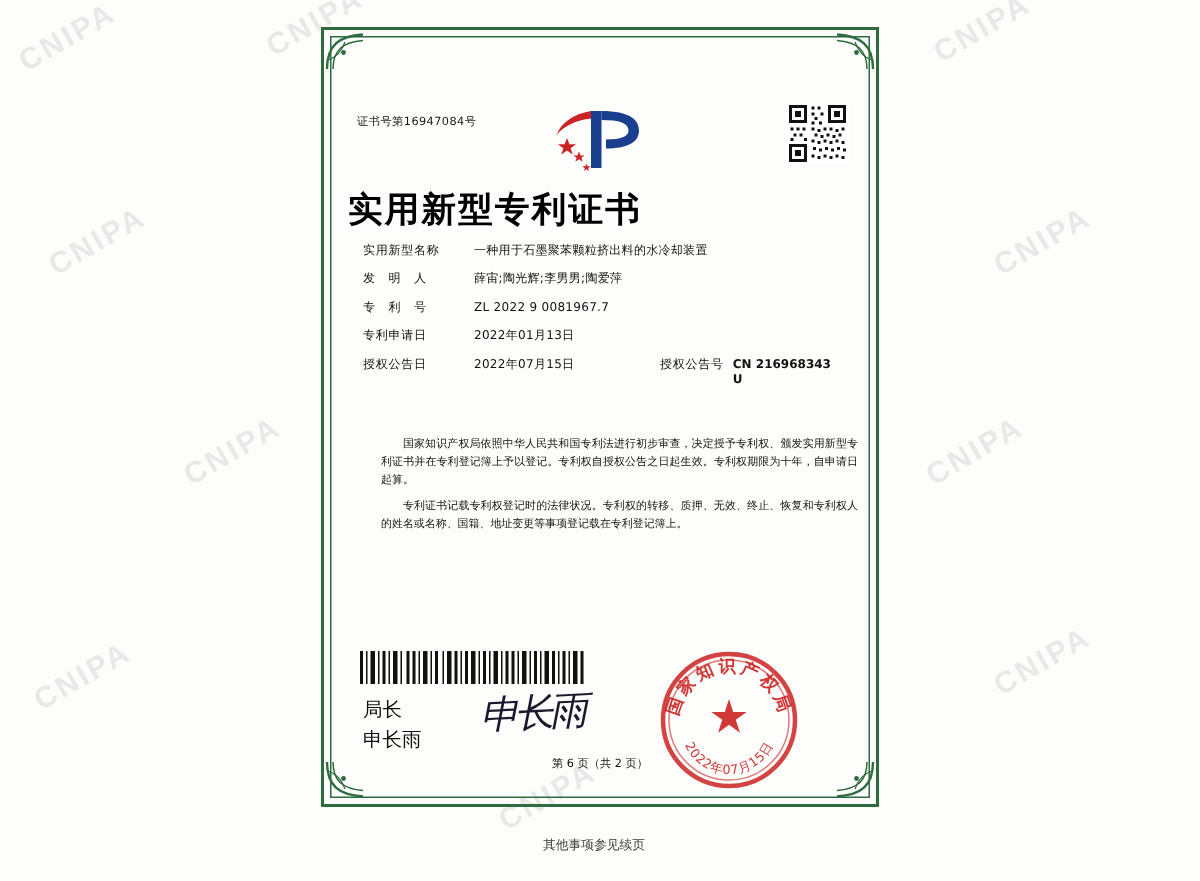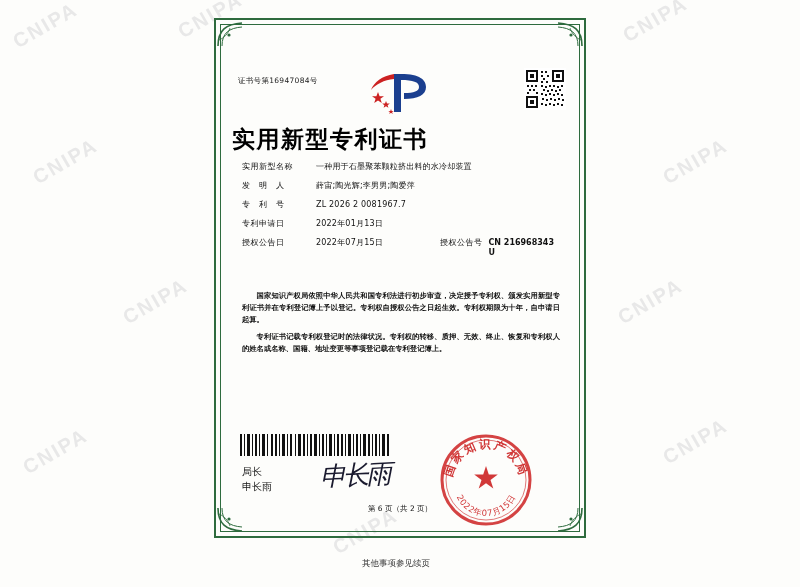--- a/index.html
+++ b/index.html
@@ -145,49 +145,48 @@
     margin-left: 4px;
     letter-spacing: 0.5px;
   }
   .field-row .sub-value {
     margin-left: 6px;
     font-weight: bold;
   }
 
   .paragraphs {
     position: absolute;
-    left: 10px;
+    left: 22px;
     top: 256px;
     width: 318px;
     font-size: 7.3px;
     line-height: 1.65;
     color: #111;
     text-align: justify;
-    font-weight: bold;
   }
   .paragraphs p {
     margin: 0 0 5px 0;
     text-indent: 2em;
   }
 
   
   .barcode {
     position: absolute;
     left: 8px;
     top: 400px;
     width: 150px;
     height: 22px;
   }
   .barcode svg { display:block; }
 
   .signature-block {
     position: absolute;
     left: 10px;
     top: 430px;
-    font-size: 10px;
+    font-size: 13px;
     color: #111;
     line-height: 1.5;
   }
   .sig-handwritten {
     position: absolute;
     left: 88px;
     top: 424px;
     font-size: 26px;
     color: #1a1a2e;
     font-family: "DejaVu Serif", "Liberation Serif", serif;
@@ -361,21 +360,21 @@
         <div class="field-value">一种用于石墨聚苯颗粒挤出料的水冷却装置</div>
       </div>
 
       <div class="field-row">
         <div class="field-label">发　明　人</div>
         <div class="field-value">薛宙;陶光辉;李男男;陶爱萍</div>
       </div>
 
       <div class="field-row">
         <div class="field-label">专　利　号</div>
-        <div class="field-value">ZL 2026 2 0081967.7</div>
+        <div class="field-value">ZL 2022 9 0081967.7</div>
       </div>
 
       <div class="field-row">
         <div class="field-label">专利申请日</div>
         <div class="field-value">2022年01月13日</div>
       </div>
 
 
 
       <div class="field-row" style="margin-top:4px;">

